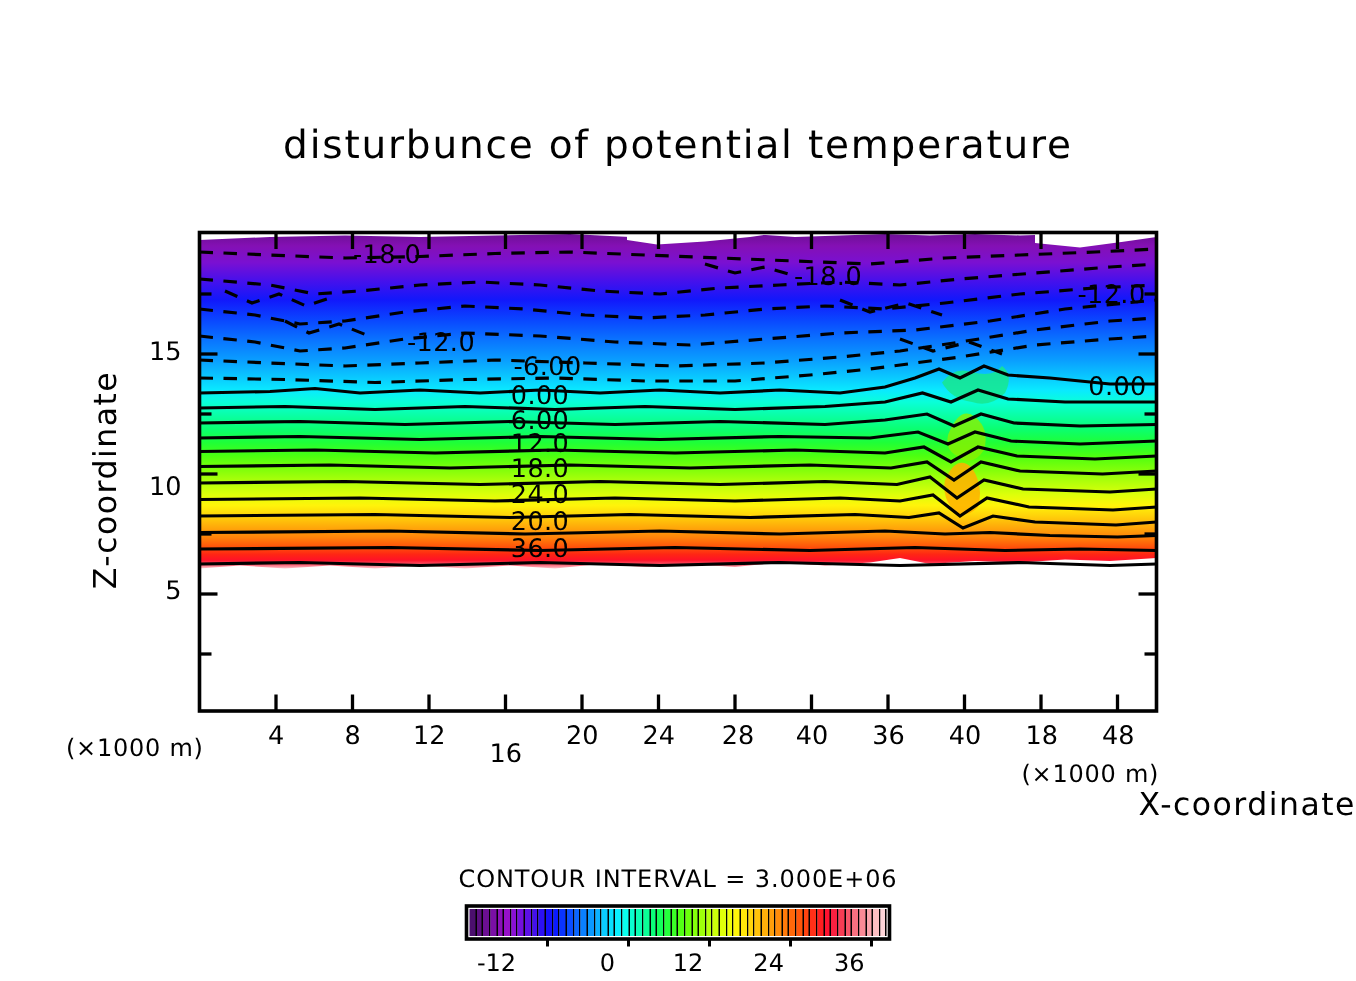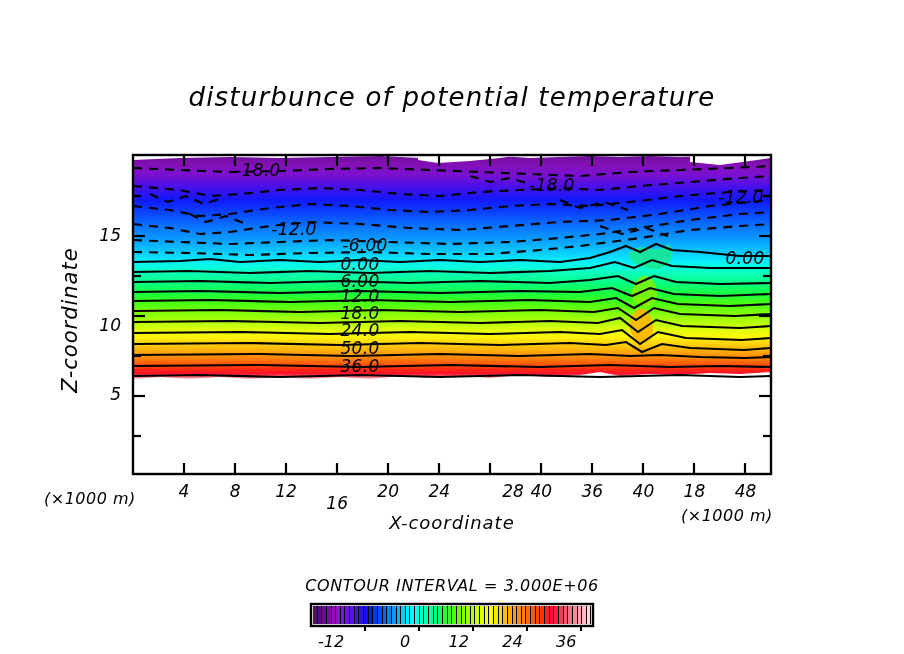--- a/index.html
+++ b/index.html
@@ -13,41 +13,40 @@
     font-family: "DejaVu Sans", sans-serif;
     color: #000000;
     position: relative;
     overflow: hidden;
   }
   #figure {
     position: absolute;
     left: 0; top: 0;
     width: 891px;
     height: 654px;
-    font-style: italic;
   }
   .txt {
     position: absolute;
     white-space: pre;
     font-family: "DejaVu Sans", sans-serif;
     color: #000;
     text-align: center;
   }
   #title {
     left: 0; top: 82px;
     width: 904px;
     text-align: center;
     font-size: 26px;
     letter-spacing: 1.2px;
   }
   #xaxis-title {
-    left: 0; top: 512px;
+    left: 0; top: 524px;
     width: 904px;
-    text-align: center;
-    font-size: 18px;
+    text-align: right;
+    font-size: 21px;
     letter-spacing: 1px;
   }
   #yaxis-title {
     left: -40px;
     top: 308px;
     width: 220px;
     text-align: center;
     font-size: 21px;
     letter-spacing: 1px;
     transform: rotate(-90deg);
@@ -312,21 +311,21 @@
       <div style="flex: 1 1 0px; background: rgb(253, 212, 216); height: 100%; border-right: 1px solid rgb(0, 0, 0);"></div>
     </div>
 
   <div id="x-tick-labels">
       <div class="txt tick-label" style="left: 184.04px; top: 481px;">4</div>
       <div class="txt tick-label" style="left: 235.08px; top: 481px;">8</div>
       <div class="txt tick-label" style="left: 286.12px; top: 481px;">12</div>
       <div class="txt tick-label" style="left: 337.16px; top: 493px;">16</div>
       <div class="txt tick-label" style="left: 388.2px; top: 481px;">20</div>
       <div class="txt tick-label" style="left: 439.24px; top: 481px;">24</div>
-      <div class="txt tick-label" style="left: 513px; top: 481px;">28</div>
+      <div class="txt tick-label" style="left: 492px; top: 481px;">28</div>
       <div class="txt tick-label" style="left: 541.32px; top: 481px;">40</div>
       <div class="txt tick-label" style="left: 592.36px; top: 481px;">36</div>
       <div class="txt tick-label" style="left: 643.4px; top: 481px;">40</div>
       <div class="txt tick-label" style="left: 694.44px; top: 481px;">18</div>
       <div class="txt tick-label" style="left: 745.48px; top: 481px;">48</div>
     </div>
   <div id="y-tick-labels">
       <div class="txt ytick-label" style="left: 81px; width: 40px; top: 394.25px;">5</div>
       <div class="txt ytick-label" style="left: 81px; width: 40px; top: 325px;">10</div>
       <div class="txt ytick-label" style="left: 81px; width: 40px; top: 234.75px;">15</div>
@@ -343,17 +342,17 @@
       <div class="clabel" style="left: 552px; top: 185px;">-18.0</div>
       <div class="clabel" style="left: 294px; top: 229px;">-12.0</div>
       <div class="clabel" style="left: 741px; top: 197px;">-12.0</div>
       <div class="clabel" style="left: 365px; top: 245px;">-6.00</div>
       <div class="clabel" style="left: 360px; top: 264px;">0.00</div>
       <div class="clabel" style="left: 745px; top: 258px;">0.00</div>
       <div class="clabel" style="left: 360px; top: 281px;">6.00</div>
       <div class="clabel" style="left: 360px; top: 296px;">12.0</div>
       <div class="clabel" style="left: 360px; top: 313px;">18.0</div>
       <div class="clabel" style="left: 360px; top: 330px;">24.0</div>
-      <div class="clabel" style="left: 360px; top: 348px;">50.0</div>
+      <div class="clabel" style="left: 360px; top: 348px;">20.0</div>
       <div class="clabel" style="left: 360px; top: 366px;">36.0</div>
     </div>
 
 </div>
 
 </body></html>

